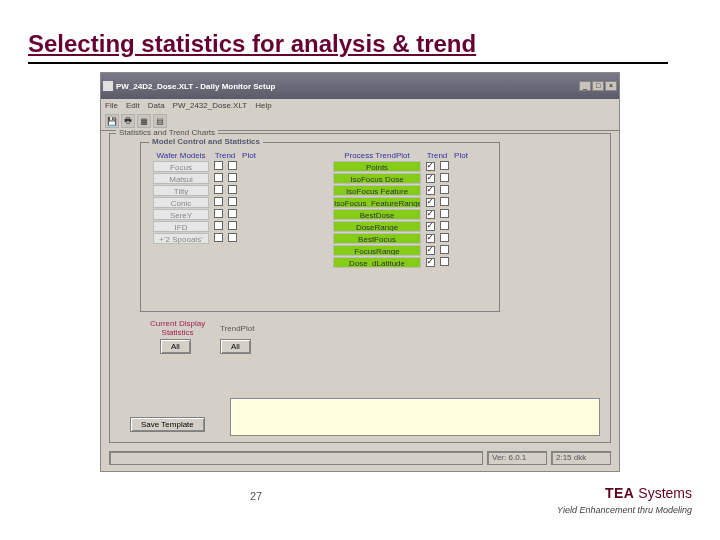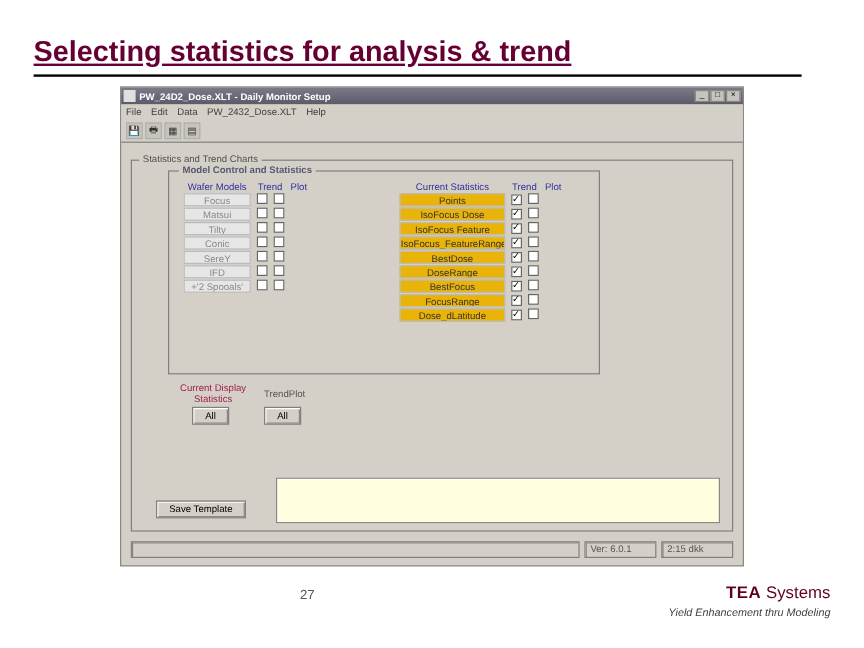--- a/index.html
+++ b/index.html
@@ -1,40 +1,40 @@
 <!DOCTYPE html>
 <html><head>
 <meta charset="utf-8">
 <style>
   * { box-sizing: border-box; margin: 0; padding: 0; }
   body { width: 720px; height: 540px; background: #fff; font-family: Arial, sans-serif; overflow: hidden; }
   .slide { position: relative; width: 720px; height: 540px; }
   .title { position: absolute; top: 30px; left: 28px; font-size: 24px; font-weight: bold; color: #660033; text-decoration: underline; }
   .rule { position: absolute; top: 62px; left: 28px; width: 640px; height: 2px; background: #000; }
   .window { position: absolute; top: 72px; left: 100px; width: 520px; height: 400px; border: 1px solid #888; background: #d4d0c8; font-size: 8px; color: #333; }
-  .titlebar { display: flex; align-items: center; background: linear-gradient(#7a7a88,#5a5a68); color: #fff; height: 14px; padding: 0 2px; font-size: 8px; }
+  .titlebar { display: flex; align-items: center; background: linear-gradient(#7a7a88,#5a5a68); color: #fff; height: 26px; padding: 0 2px; font-size: 8px; }
   .titlebar-icon { width: 10px; height: 10px; background: #e0e0e0; margin-right: 3px; }
   .titlebar-caption { flex: 1; font-weight: bold; }
   .winbtns { display: flex; gap: 1px; }
   .winbtn { width: 12px; height: 10px; background: #c8c4bc; border: 1px solid #888; font-size: 7px; line-height: 8px; text-align: center; color: #000; }
   .menubar { display: flex; gap: 8px; padding: 2px 4px; background: #d4d0c8; font-size: 8px; color: #404040; }
   .toolbar { display: flex; gap: 2px; padding: 2px 4px; background: #d4d0c8; border-bottom: 1px solid #808080; }
   .toolbtn { width: 14px; height: 14px; border: 1px solid #b0b0b0; background: #c8c4bc; display: inline-flex; align-items: center; justify-content: center; font-size: 8px; }
   .tabs { position: absolute; top: 46px; left: 8px; display: flex; font-size: 8px; }
   .tab { border: 1px solid #808080; border-bottom: none; background: #d4d0c8; padding: 2px 6px; margin-right: 1px; color: #606060; }
   .tab.active { background: #d4d0c8; font-weight: bold; position: relative; top: 1px; z-index: 2; }
   .panel { position: absolute; top: 60px; left: 8px; right: 8px; bottom: 28px; border: 1px solid #808080; background: #d4d0c8; }
   .panel-caption { position: absolute; top: -6px; left: 6px; font-size: 8px; background: #d4d0c8; padding: 0 3px; color: #505050; }
   .groupbox { position: absolute; border: 1px solid #808080; background: #d4d0c8; }
   .group-caption { position: absolute; top: -6px; left: 8px; font-size: 8px; background: #d4d0c8; padding: 0 3px; color: #585870; font-weight: bold; }
   .col-hdr { font-size: 8px; color: #3030a0; text-align: center; }
   .list { display: flex; flex-direction: column; }
   .list .row { display: flex; align-items: center; height: 12px; }
   .lbl-cell { width: 56px; border: 1px solid #bbb; background: #e6e6e6; text-align: center; font-size: 8px; color: #888; margin: 0 2px; height: 11px; line-height: 11px; overflow: hidden; }
-  .lbl-cell.w { width: 88px; background: #eab308; color: #333; }
+  .lbl-cell.w { width: 88px; background: #84cc16; color: #333; }
   .chk-cell { width: 14px; text-align: center; }
   .chk { width: 9px; height: 9px; border: 1px solid #666; background: #fff; display: inline-flex; align-items: center; justify-content: center; font-size: 8px; line-height: 8px; }
   .chk.checked::after { content: "✓"; color: #000; }
   .dispstat { position: absolute; font-size: 8px; color: #a02050; }
   .smallbtn { border: 1px solid #808080; background: #d4d0c8; font-size: 8px; padding: 2px 10px; box-shadow: inset 1px 1px #fff, inset -1px -1px #888; }
   .savebtn { position: absolute; left: 20px; bottom: 10px; }
   .yellowbox { position: absolute; left: 120px; right: 10px; bottom: 6px; height: 38px; background: #ffffe0; border: 1px solid #888; box-shadow: inset 1px 1px #fff; }
   .status { position: absolute; left: 8px; right: 8px; bottom: 6px; display: flex; gap: 4px; }
   .status-cell { background: #d4d0c8; border: 1px solid #808080; box-shadow: inset 1px 1px #888; height: 14px; font-size: 8px; padding: 1px 4px; color: #555; }
   .footer-num { position: absolute; left: 250px; top: 490px; font-size: 11px; color: #555; }
@@ -120,21 +120,21 @@
               <div class="row">
                 <div class="lbl-cell">+'2 Spooals'</div>
                 <div class="chk-cell"><span class="chk"></span></div>
                 <div class="chk-cell"><span class="chk"></span></div>
               </div>
             </div>
         </div>
 
         <div style="position:absolute;top:8px;left:190px;width:165px;">
           <div style="display:flex;">
-            <div class="col-hdr" style="width:88px;margin:0 2px;">Current Statistics</div>
+            <div class="col-hdr" style="width:88px;margin:0 2px;">Process TrendPlot</div>
             <div class="col-hdr" style="width:28px;">Trend</div>
             <div class="col-hdr" style="width:20px;">Plot</div>
           </div>
           <div class="list" id="proc-list">
               <div class="row">
                 <div class="lbl-cell w">Points</div>
                 <div class="chk-cell"><span class="chk checked"></span></div>
                 <div class="chk-cell"><span class="chk"></span></div>
               </div>
               <div class="row">

